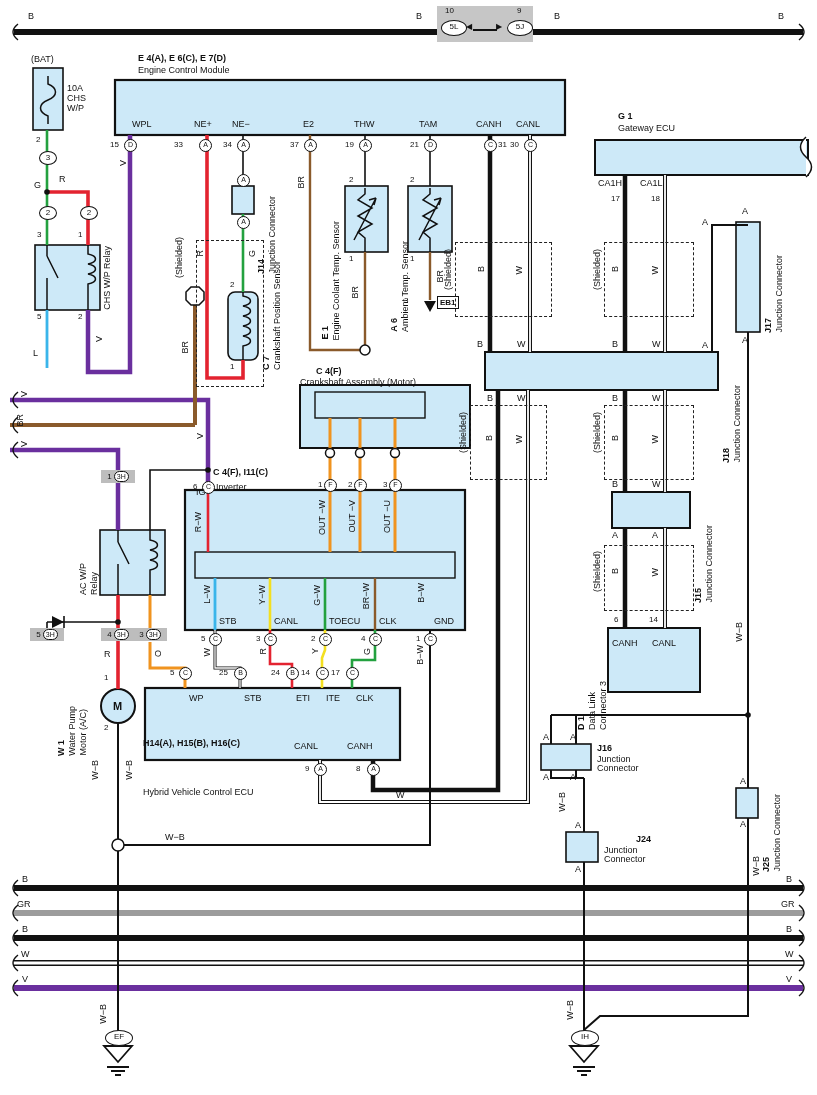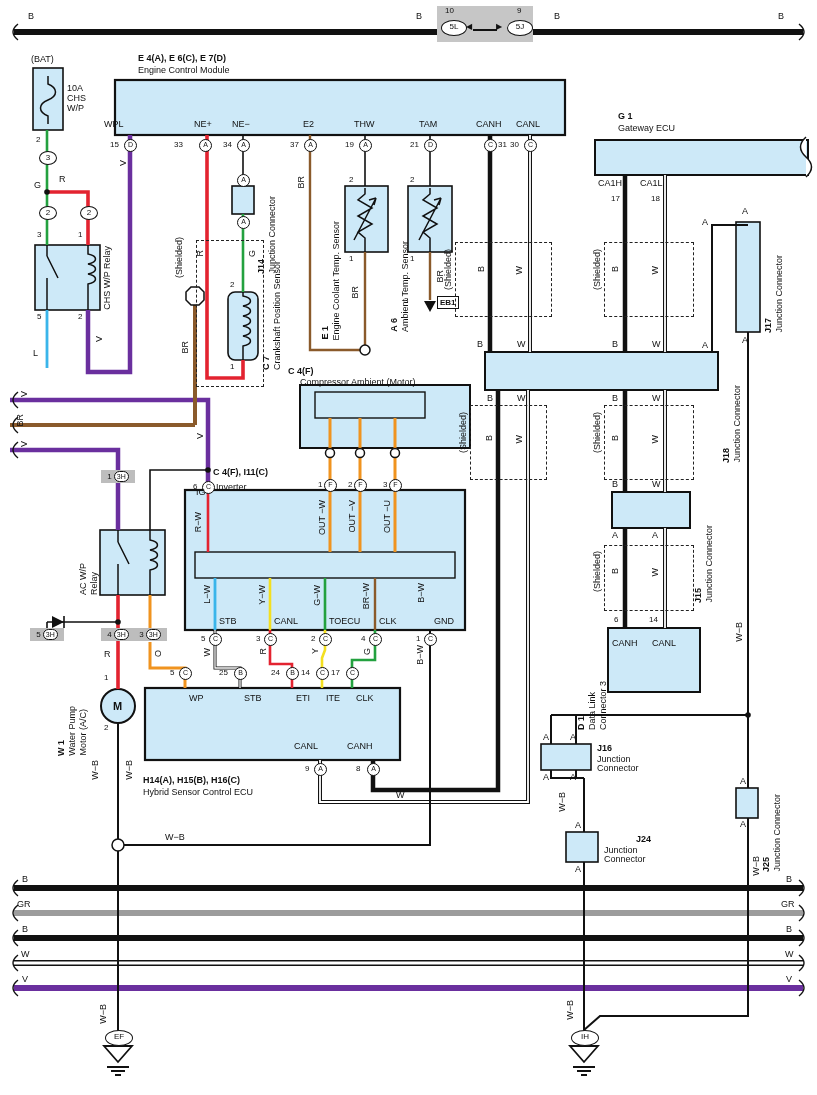--- a/index.html
+++ b/index.html
@@ -137,21 +137,21 @@
       <span>CHS W/P Relay</span>
     </div>
 <span class="lbl s" style="left:37px;top:313px">5</span>
 <span class="lbl s" style="left:78px;top:313px">2</span>
 <span class="lbl" style="left:33px;top:349px">L</span>
 <span class="lbl v" style="left:119px;top:160px">V</span>
 <span class="lbl v" style="left:95px;top:336px">V</span>
 
 <span class="lbl b" style="left:138px;top:54px">E 4(A), E 6(C), E 7(D)</span>
 <span class="lbl" style="left:138px;top:66px">Engine Control Module</span>
-<span class="lbl" style="left:104px;top:120px">WPL</span>
+<span class="lbl" style="left:132px;top:120px">WPL</span>
 <span class="lbl" style="left:194px;top:120px">NE+</span>
 <span class="lbl" style="left:232px;top:120px">NE−</span>
 <span class="lbl" style="left:303px;top:120px">E2</span>
 <span class="lbl" style="left:354px;top:120px">THW</span>
 <span class="lbl" style="left:419px;top:120px">TAM</span>
 <span class="lbl" style="left:476px;top:120px">CANH</span>
 <span class="lbl" style="left:516px;top:120px">CANL</span>
 <span class="lbl s" style="left:110px;top:141px">15</span>
     <div class="pin" style="left:124px;top:139px">D</div>
 <span class="lbl s" style="left:174px;top:141px">33</span>
@@ -267,22 +267,22 @@
 <span class="lbl s" style="left:614px;top:616px">6</span>
 <span class="lbl s" style="left:649px;top:616px">14</span>
 <span class="lbl" style="left:612px;top:639px">CANH</span>
 <span class="lbl" style="left:652px;top:639px">CANL</span>
 <div class="vt" style="left:577px;top:630px;height:100px">
       <span class="b">D 1</span>
       <span>Data Link</span>
       <span>Connector 3</span>
     </div>
 
-<span class="lbl b" style="left:288px;top:367px">C 4(F)</span>
-<span class="lbl" style="left:300px;top:378px">Compressor Ambient (Motor)</span>
+<span class="lbl b" style="left:316px;top:367px">C 4(F)</span>
+<span class="lbl" style="left:300px;top:378px">Crankshaft Assembly (Motor)</span>
 <span class="lbl s" style="left:318px;top:481px">1</span>
     <div class="pin" style="left:324px;top:479px">F</div>
 <span class="lbl s" style="left:348px;top:481px">2</span>
     <div class="pin" style="left:354px;top:479px">F</div>
 <span class="lbl s" style="left:383px;top:481px">3</span>
     <div class="pin" style="left:389px;top:479px">F</div>
 
 <span class="lbl b" style="left:213px;top:468px">C 4(F), I11(C)</span>
 <span class="lbl s" style="left:193px;top:483px">6</span>
 <div class="pin" style="left:202px;top:481px">C</div>
@@ -367,22 +367,22 @@
 <span class="lbl" style="left:244px;top:694px">STB</span>
 <span class="lbl" style="left:296px;top:694px">ETI</span>
 <span class="lbl" style="left:326px;top:694px">ITE</span>
 <span class="lbl" style="left:356px;top:694px">CLK</span>
 <span class="lbl" style="left:294px;top:742px">CANL</span>
 <span class="lbl" style="left:347px;top:742px">CANH</span>
 <span class="lbl s" style="left:305px;top:765px">9</span>
     <div class="pin" style="left:314px;top:763px">A</div>
 <span class="lbl s" style="left:356px;top:765px">8</span>
     <div class="pin" style="left:367px;top:763px">A</div>
-<span class="lbl b" style="left:143px;top:776px">H14(A), H15(B), H16(C)</span>
-<span class="lbl" style="left:143px;top:788px">Hybrid Sensor Control ECU</span>
+<span class="lbl b" style="left:143px;top:739px">H14(A), H15(B), H16(C)</span>
+<span class="lbl" style="left:143px;top:788px">Hybrid Vehicle Control ECU</span>
 
 <span class="lbl v" style="left:91px;top:760px">W−B</span>
 <span class="lbl v" style="left:125px;top:760px">W−B</span>
 <span class="lbl" style="left:165px;top:833px">W−B</span>
 <span class="lbl v" style="left:99px;top:1004px">W−B</span>
 <span class="lbl" style="left:396px;top:791px">W</span>
 <span class="lbl v" style="left:558px;top:792px">W−B</span>
 <span class="lbl v" style="left:566px;top:1000px">W−B</span>
 <span class="lbl v" style="left:735px;top:622px">W−B</span>
 <span class="lbl v" style="left:752px;top:856px">W−B</span>

